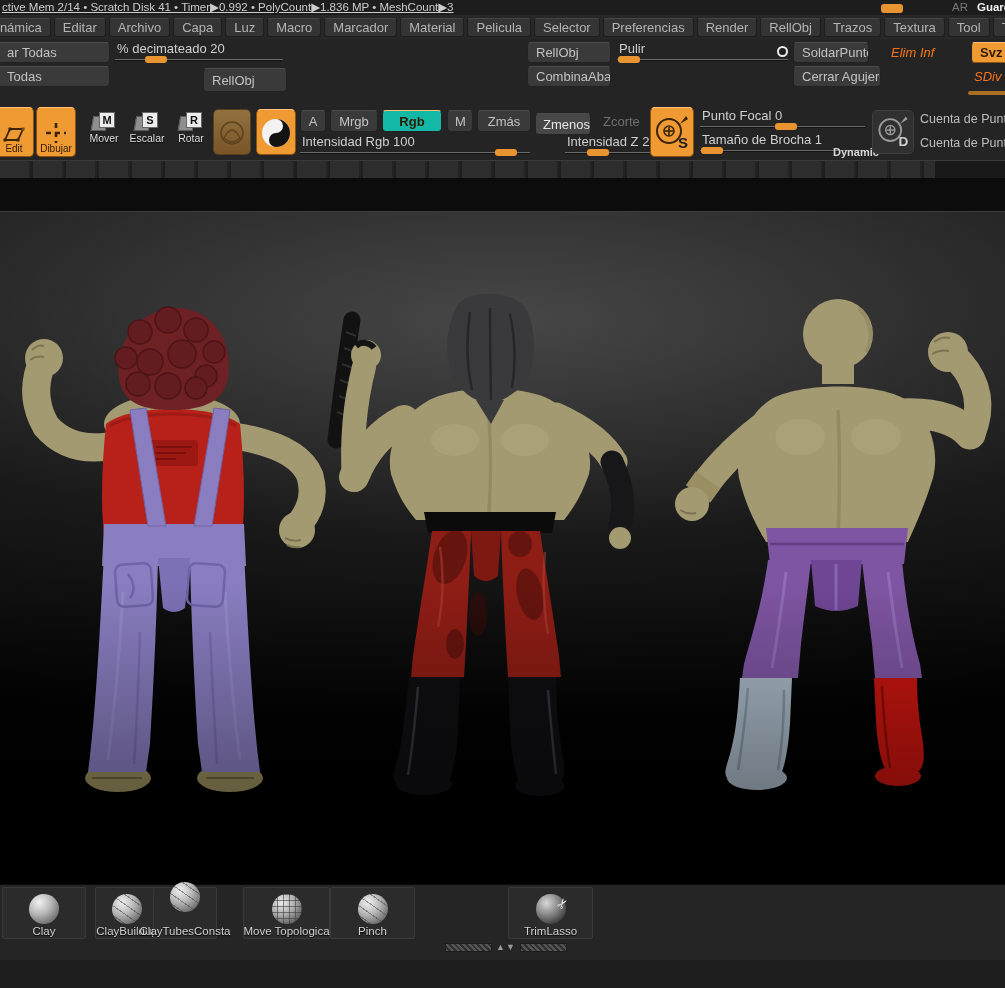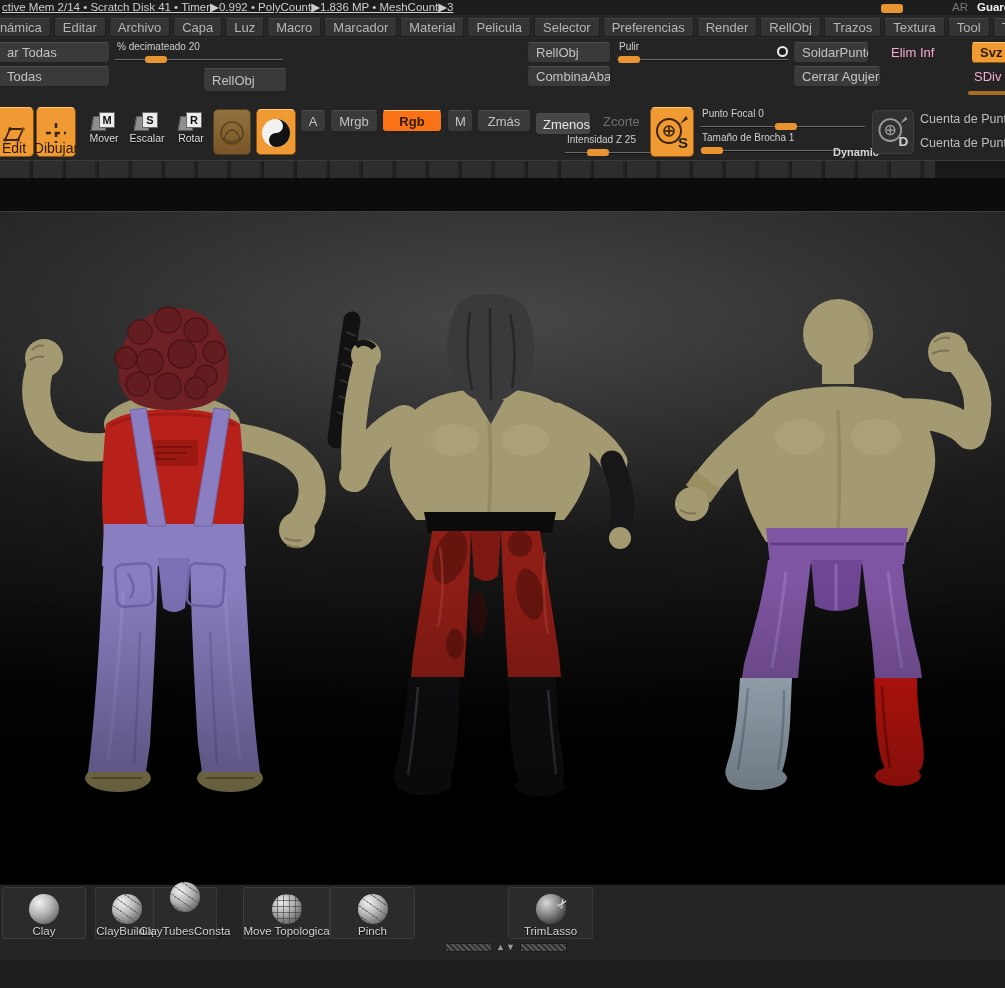--- a/index.html
+++ b/index.html
@@ -15,44 +15,44 @@
   .menu-bar{position:absolute;left:0;top:15px;width:100%;height:24px;background:#272727;
             display:flex;align-items:center;gap:3px;padding-left:0;}
   .menu-item{background:#343434;border:1px solid #1e1e1e;border-top-color:#454545;border-radius:3px;
              color:#b4b4b4;font-size:13px;padding:1px 8px;white-space:nowrap;flex:0 0 auto;}
   .menu-item:first-child{margin-left:-12px;}
   
   .panel{position:absolute;left:0;top:39px;width:100%;height:65px;background:#242424;}
   .btn{position:absolute;height:21px;background:#3a3a3a;border:1px solid #222;border-top-color:#4c4c4c;
        border-radius:4px;color:#c2c2c2;font-size:13px;line-height:20px;padding:0 8px;white-space:nowrap;
        box-sizing:border-box;overflow:hidden;}
-  .btn.flat{background:transparent;border-color:transparent;color:#f9a8d4;}
+  .btn.flat{background:transparent;border-color:transparent;color:#f97316;font-style:italic;}
   .btn.orange{background:#f09a33;border-top-color:#ffc277;border-bottom-color:#8a5410;color:#2e1a02;font-weight:bold;}
   .underbar{position:absolute;height:4px;background:#a86f24;border-radius:2px;}
   
   .slider{position:absolute;height:22px;}
-  .slider-label{position:absolute;left:2px;top:0;font-size:10px;color:#cfcfcf;white-space:nowrap;}
+  .slider-label{position:absolute;left:2px;top:0;font-size:13px;color:#cfcfcf;white-space:nowrap;}
   .slider-track{position:absolute;left:0;right:0;bottom:3px;height:1px;background:#6a6a6a;box-shadow:0 1px 0 #141414;}
   .slider-handle{position:absolute;bottom:0;width:22px;height:7px;background:#e89430;border-radius:3px;}
   .slider-circle{position:absolute;right:0;bottom:6px;width:7px;height:7px;border:2px solid #ececec;border-radius:50%;background:#1d1d1d;}
   
   .toolbar{position:absolute;left:0;top:104px;width:100%;height:56px;background:#242424;}
   .tool-big{position:absolute;top:3px;width:40px;height:50px;border-radius:5px;box-sizing:border-box;
             display:flex;flex-direction:column;align-items:center;justify-content:flex-end;padding-bottom:2px;}
   .tool-big.orange{background:#f09a33;border:1px solid #8a5410;border-top-color:#ffc277;color:#2e1a02;}
-  .tool-big .tlabel{font-size:14px;color:#2e1a02;line-height:11px;}
+  .tool-big .tlabel{font-size:10px;color:#2e1a02;line-height:11px;}
   .tool-ghost{position:absolute;top:8px;width:42px;display:flex;flex-direction:column;align-items:center;color:#e0e0e0;}
   .tool-ghost .tlabel{font-size:10.5px;color:#dedede;line-height:11px;margin-top:2px;text-shadow:0 1px 1px #000;}
   .msr-icon{position:relative;width:24px;height:19px;}
   .sq-back{position:absolute;left:0;bottom:0;width:13px;height:13px;background:#8f8f8f;transform:skewX(-10deg);border:1px solid #5a5a5a;}
   .sq-front{position:absolute;right:1px;top:0;width:14px;height:14px;background:#ececec;border:1px solid #666;
             color:#111;font-weight:bold;font-size:11px;text-align:center;line-height:14px;}
   .tbtn{position:absolute;top:6px;height:22px;background:#3a3a3a;border:1px solid #222;border-top-color:#4c4c4c;
         border-radius:4px;color:#c2c2c2;font-size:13px;line-height:21px;padding:0 7px;box-sizing:border-box;text-align:center;}
-  .tbtn.orange{background:#f97316;border-top-color:#ffc277;color:#2e1a02;font-weight:bold;}
+  .tbtn.orange{background:#14b8a6;border-top-color:#ffc277;color:#2e1a02;font-weight:bold;}
   .tbtn.raised{background:#474747;color:#e6e6e6;}
   .tbtn.flat{background:transparent;border-color:transparent;color:#6f6f6f;}
   .dynamic-tag{position:absolute;font-size:11px;font-weight:bold;color:#d6d6d6;}
   .cuenta{position:absolute;left:920px;width:90px;overflow:hidden;font-size:12.5px;color:#bdbdbd;white-space:nowrap;}
   
   .film-strip{position:absolute;left:0;top:160px;width:100%;height:18px;background:#1b1b1b;
       background-image:repeating-linear-gradient(90deg,#2d2d2d 0px,#2d2d2d 29px,#232323 29px,#232323 31px,#1e1e1e 31px,#1e1e1e 33px);
       border-top:1px solid #3a3a3a;box-sizing:border-box;}
   .film-strip-end{position:absolute;right:0;top:0;height:100%;width:70px;background:#191919;}
   .film-handle{position:absolute;left:881px;top:4px;width:22px;height:9px;background:#e89430;border-radius:3px;}
@@ -197,20 +197,25 @@
           <circle cx="16" cy="24" r="2.4" fill="#121212"></circle>
       </svg>
     </div>
     <div class="tbtn" style="left:300px;width:26px;">A</div>
     <div class="tbtn" style="left:330px;width:48px;">Mrgb</div>
     <div class="tbtn orange" style="left:382px;width:60px;">Rgb</div>
     <div class="tbtn" style="left:447px;width:26px;">M</div>
     <div class="tbtn" style="left:477px;width:54px;">Zmás</div>
     <div class="tbtn raised" style="left:535px;top:9px;width:56px;">Zmenos</div>
     <div class="tbtn flat" style="left:595px;width:52px;">Zcorte</div>
+    <div class="slider" style="left:300px;top:30px;width:230px;">
+      <div class="slider-label"><span>Intensidad Rgb</span> <span>100</span></div>
+      <div class="slider-track"></div>
+      <div class="slider-handle" style="left:195px;"></div>
+    </div>
     <div class="slider" style="left:565px;top:30px;width:98px;">
       <div class="slider-label"><span>Intensidad Z</span> <span>25</span></div>
       <div class="slider-track"></div>
       <div class="slider-handle" style="left:22px;"></div>
     </div>
     <div class="tool-big orange" style="left:650px;width:44px;">
       <svg width="36" height="44" viewBox="0 0 36 44">
         <circle cx="15" cy="21" r="12" fill="none" stroke="#3a2405" stroke-width="2"></circle>
         <circle cx="15" cy="21" r="5" fill="none" stroke="#3a2405" stroke-width="1.6"></circle>
         <line x1="15" y1="17" x2="15" y2="25" stroke="#3a2405" stroke-width="1.6"></line>

